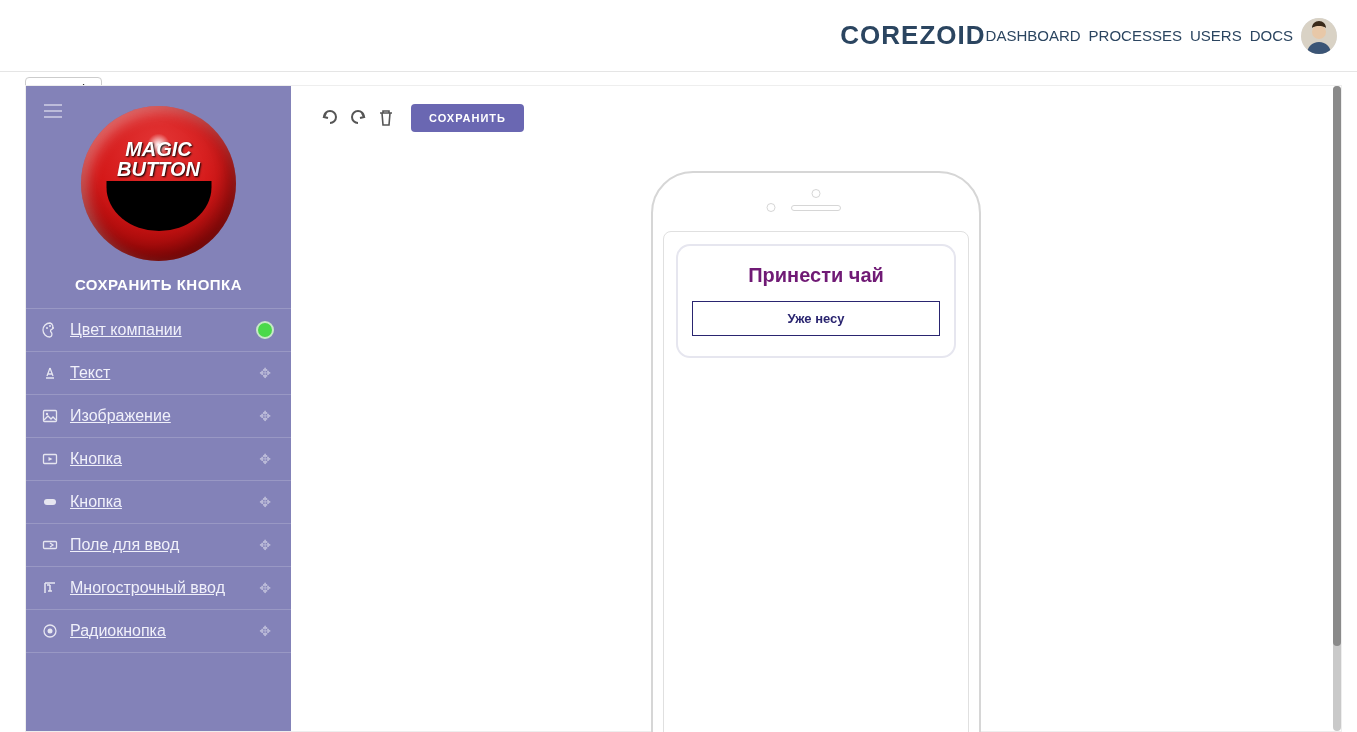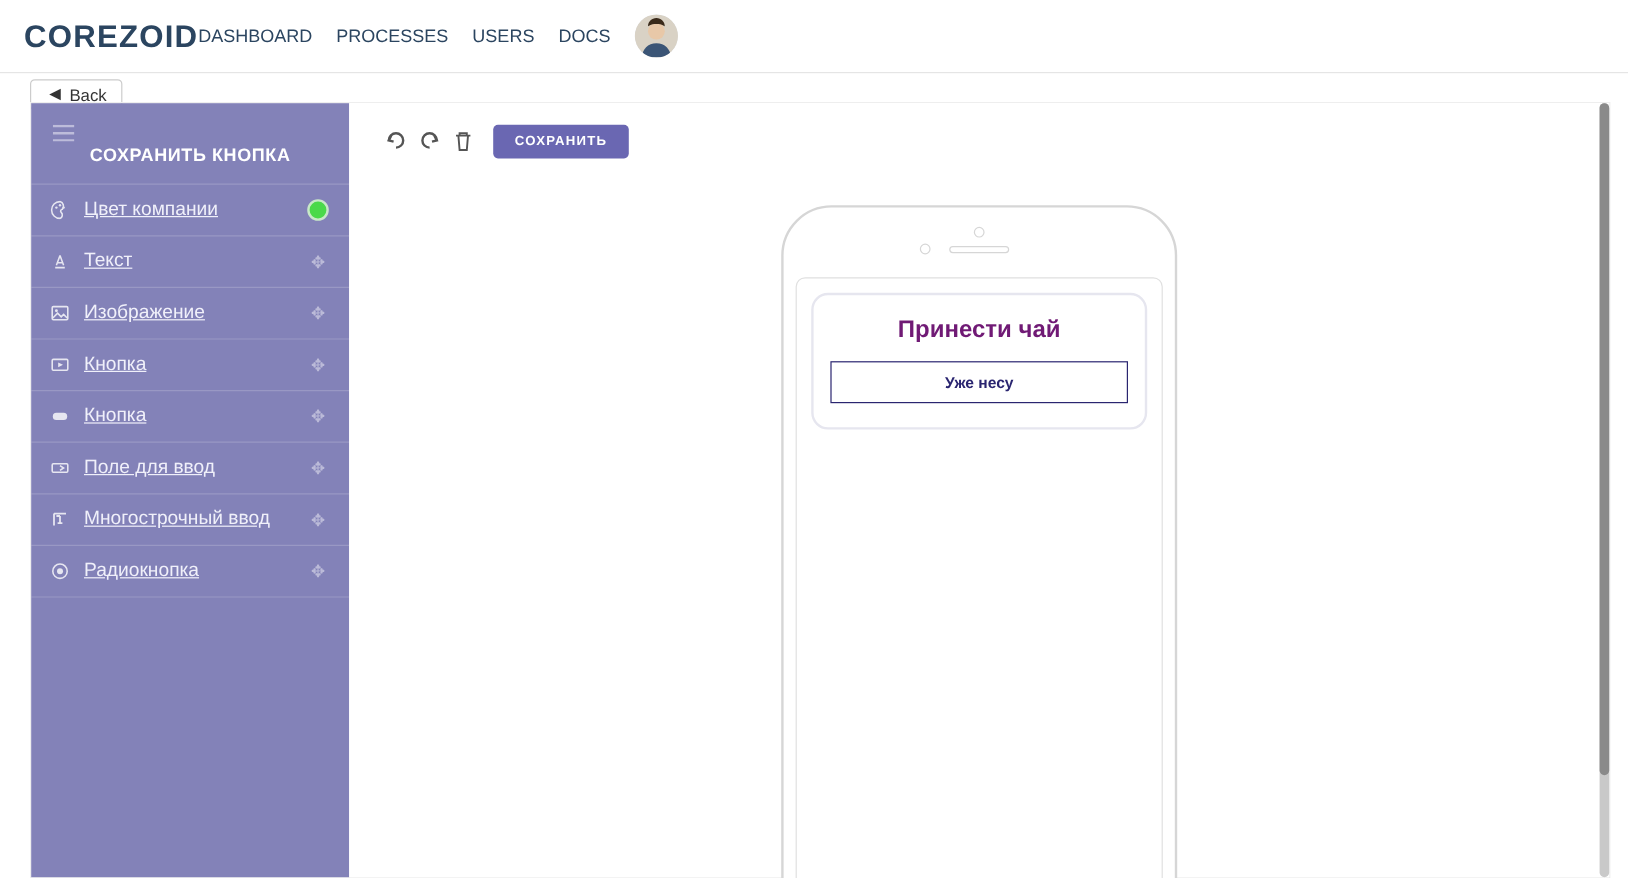--- a/index.html
+++ b/index.html
@@ -1,21 +1,21 @@
 <!DOCTYPE html>
 <html><head>
 <meta charset="utf-8">
 <style>
   * { box-sizing: border-box; margin: 0; padding: 0; }
   body { font-family: -apple-system, BlinkMacSystemFont, "Segoe UI", Arial, sans-serif; background: #fff; color: #333; }
 
   
-  .header { height: 61px; display: flex; align-items: center; justify-content: flex-start; padding: 0 20px; border-bottom: 1px solid #e5e5e5; }
+  .header { height: 72px; display: flex; align-items: center; justify-content: flex-end; padding: 0 20px; border-bottom: 1px solid #e5e5e5; }
   .logo { font-size: 26px; font-weight: 700; color: #2b4560; letter-spacing: 1px; }
-  .header-right { display: flex; align-items: center; gap: 20px; }
+  .header-right { display: flex; align-items: center; gap: 8px; }
   .nav-link { color: #2b4560; font-size: 15px; font-weight: 500; text-decoration: none; cursor: pointer; }
   .avatar { width: 36px; height: 36px; border-radius: 50%; overflow: hidden; background: #ddd; cursor: pointer; }
   .avatar svg { width: 100%; height: 100%; }
 
   
   .back-wrap { padding: 5px 0 0 25px; }
   .back-btn { display: inline-flex; align-items: center; gap: 4px; border: 1px solid #ccc; border-radius: 4px; padding: 3px 12px; background: #fff; cursor: pointer; font-size: 14px; color: #333; }
   .back-btn .arrow { font-size: 16px; }
 
   
@@ -91,20 +91,27 @@
 
 <div class="main">
 
   <div class="sidebar">
     <div class="sidebar-top">
       <div class="hamburger">
         <svg width="18" height="14" viewBox="0 0 18 14">
             <path d="M0 1h18M0 7h18M0 13h18" stroke="#bdbcda" stroke-width="2"></path>
           </svg>
       </div>
+      <div class="app-logo">
+        <div class="app-logo-text">
+          <div>MAGIC</div>
+          <div>BUTTON</div>
+        </div>
+        <div class="smile"></div>
+      </div>
       <div class="app-name">СОХРАНИТЬ КНОПКА</div>
     </div>
 
     <div class="sidebar-list">
       <div class="sb-item">
         <span class="sb-icon">
             <svg width="16" height="16" viewBox="0 0 16 16">
               <path d="M8 1a7 7 0 100 14 3 3 0 001-5 1.5 1.5 0 011-2.6A4 4 0 008 1z" fill="none" stroke="#fff" stroke-width="1.3"></path>
               <circle cx="5" cy="6" r="1" fill="#fff"></circle>
               <circle cx="8" cy="4" r="1" fill="#fff"></circle>

